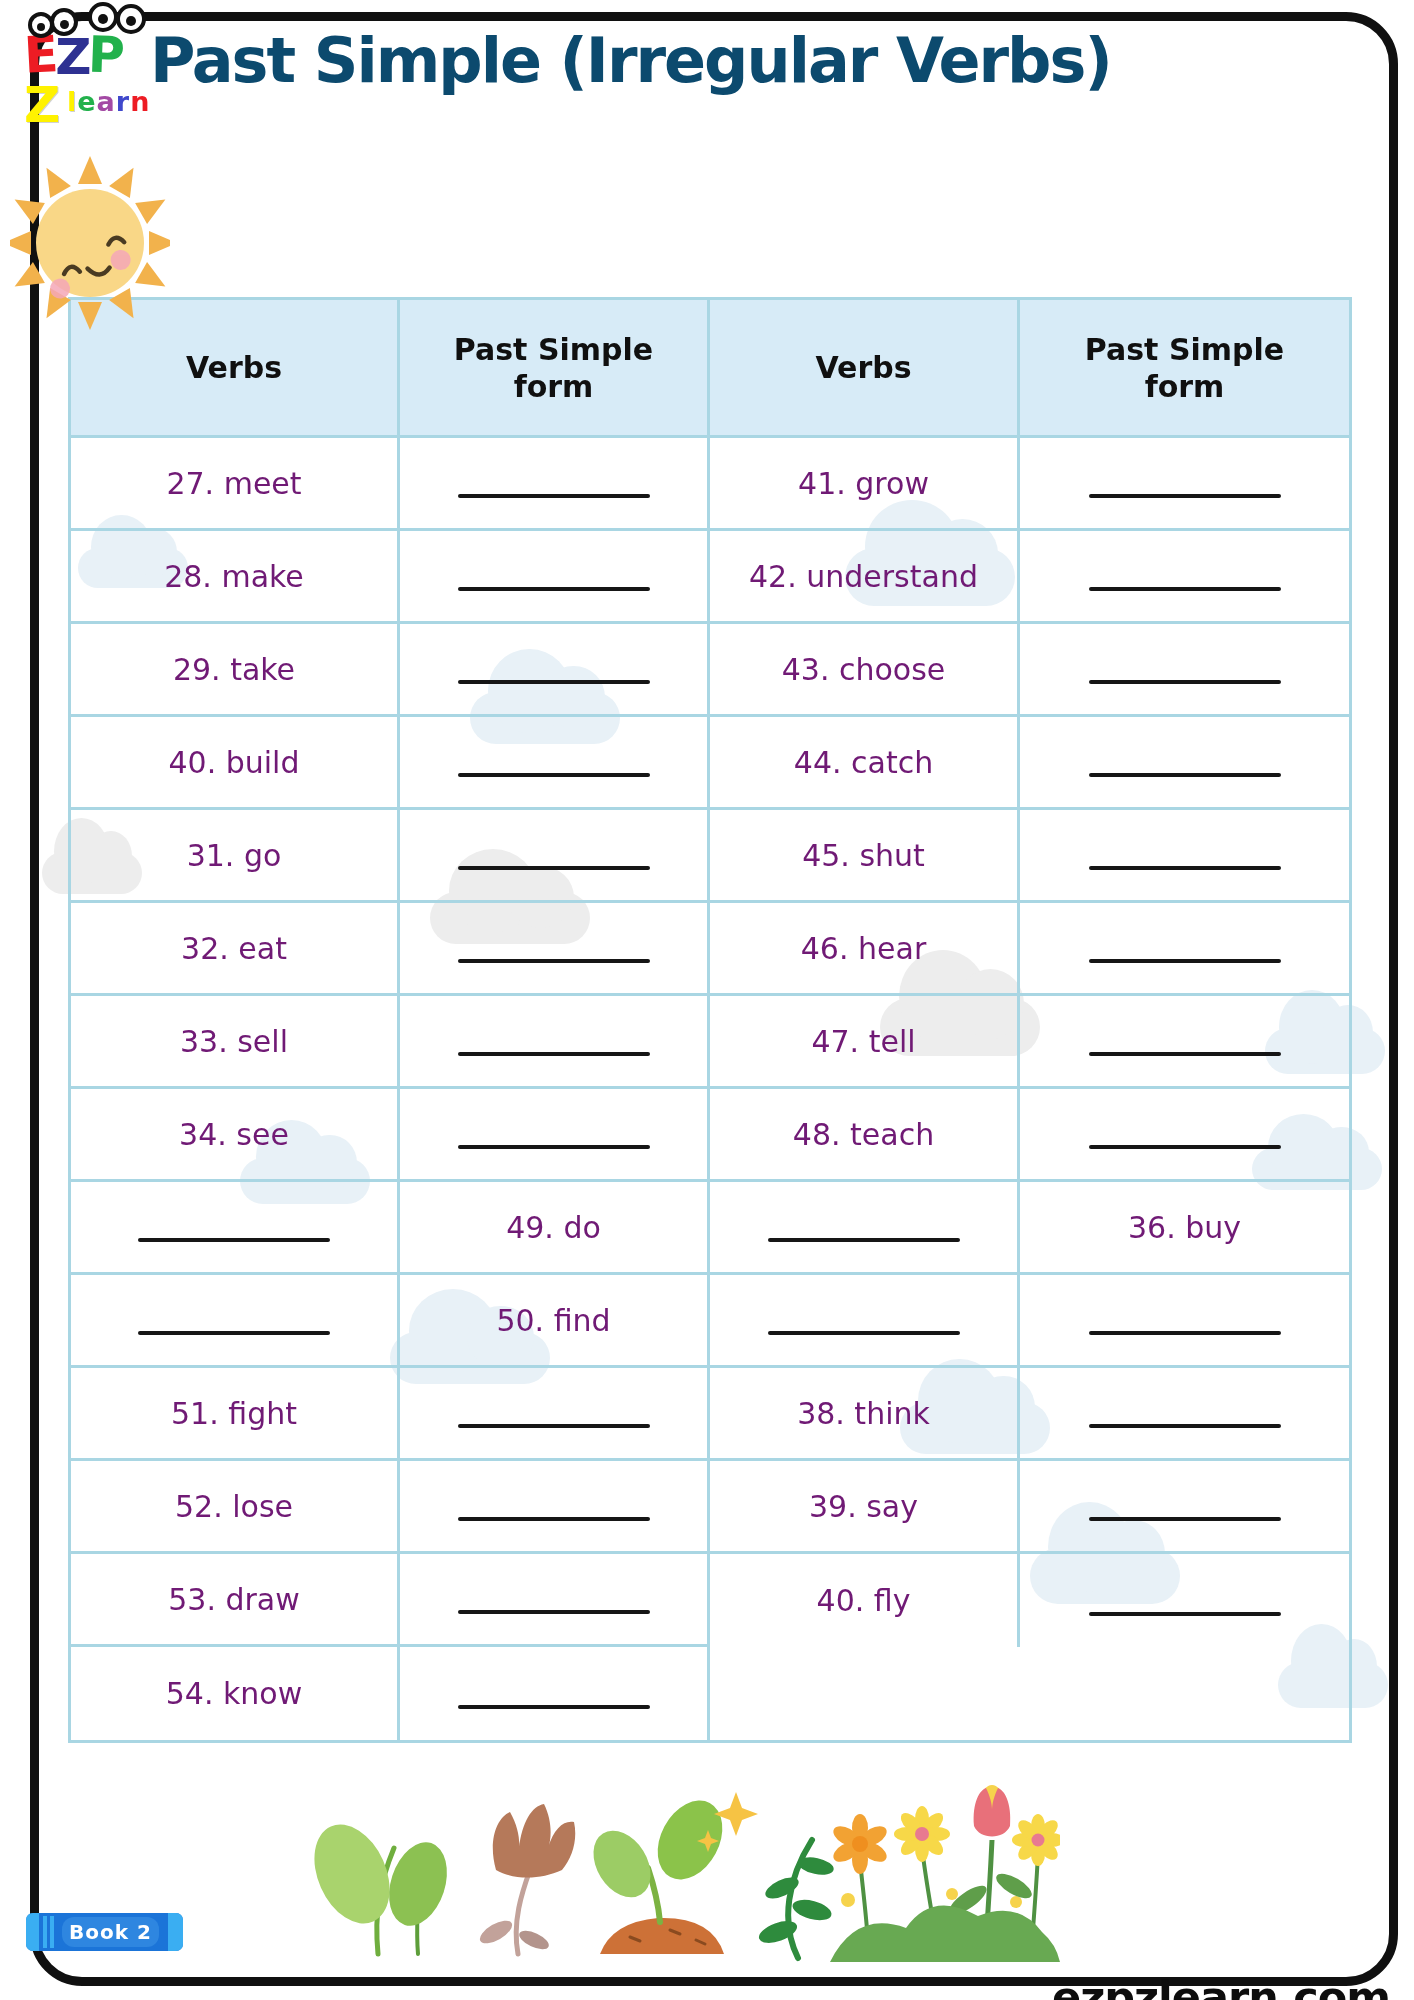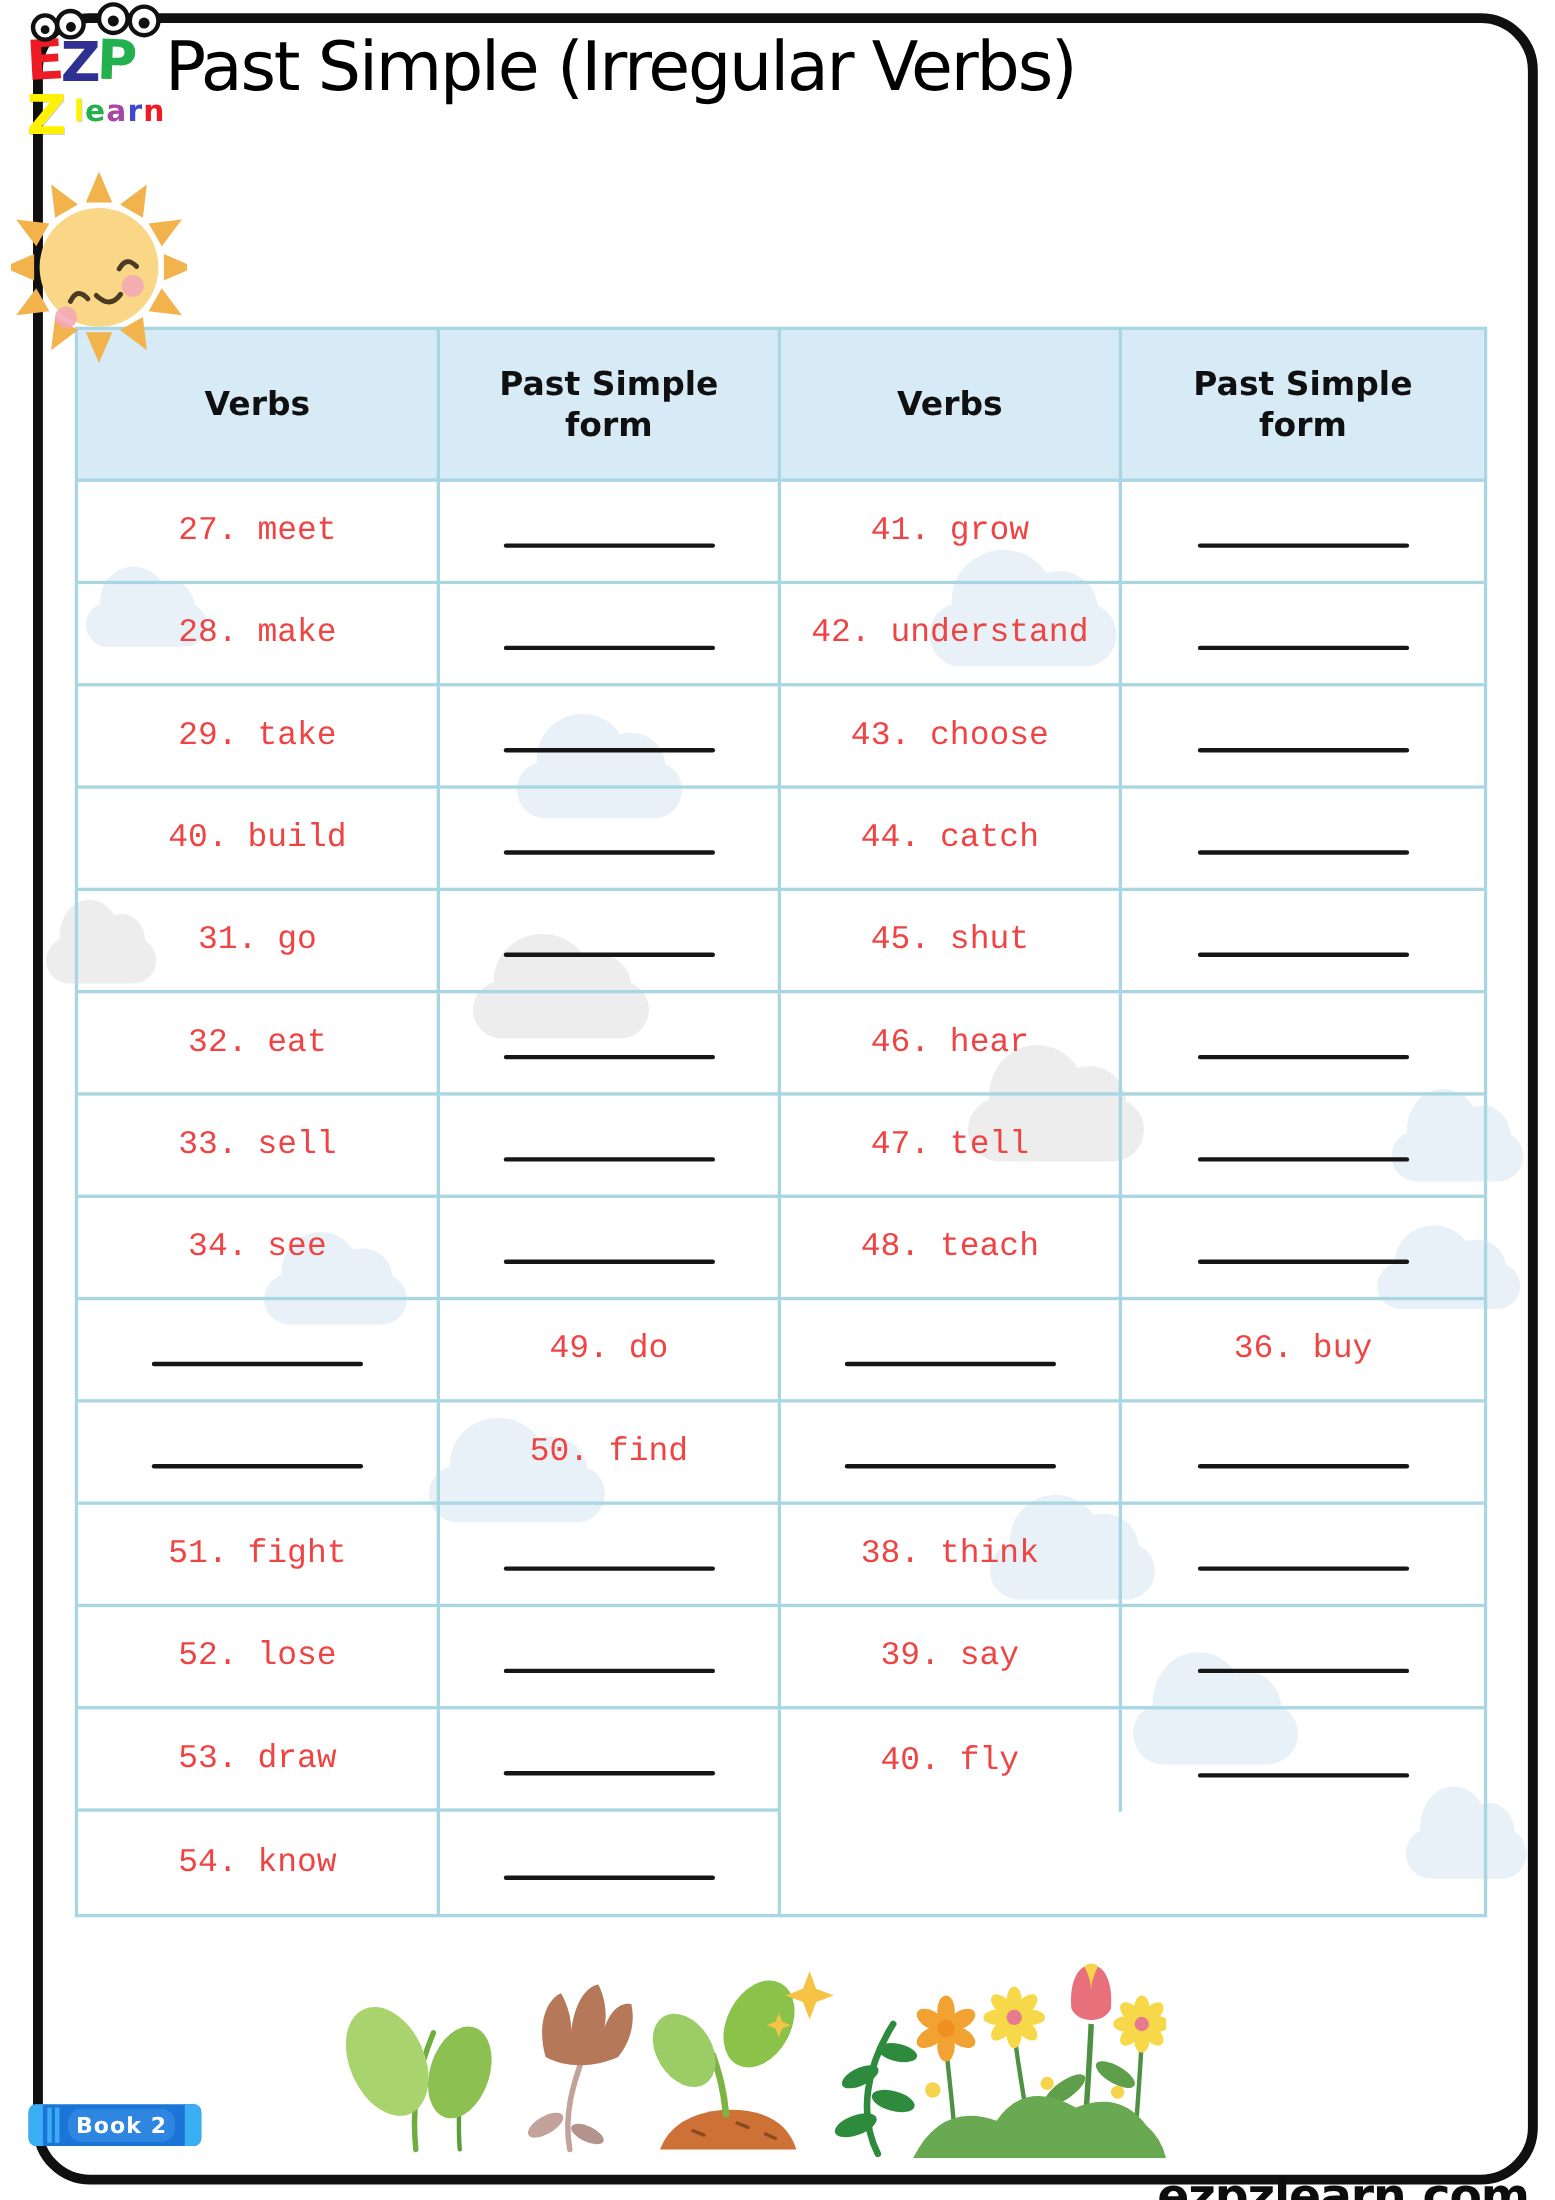--- a/index.html
+++ b/index.html
@@ -34,36 +34,36 @@
   .b-n{color:#ed1c24;}
   .eye{position:absolute;background:#fff;border:4px solid #111;border-radius:50%;z-index:5;}
   .eye::after{content:"";position:absolute;width:45%;height:45%;background:#111;border-radius:50%;left:28%;top:38%;}
   .eye1{left:4px;top:8px;width:18px;height:18px;}
   .eye2{left:26px;top:4px;width:20px;height:20px;}
   .eye3{left:64px;top:-2px;width:22px;height:22px;}
   .eye4{left:92px;top:0px;width:22px;height:22px;}
 
   
   .title{position:absolute;left:150px;top:24px;width:1245px;margin:0;z-index:3;
-         font-size:62px;font-weight:400;letter-spacing:-2px;white-space:nowrap;color:#000000;}
+         font-size:62px;font-weight:700;letter-spacing:-2px;white-space:nowrap;color:#0c4a6e;}
 
   
   .sun{position:absolute;left:10px;top:148px;z-index:3;}
 
   
   .wtable{position:absolute;left:68px;top:297px;z-index:2;
           display:grid;grid-template-columns:329px 310px 310px 329px;
           grid-template-rows:138px repeat(14,93px);
           border:3px solid #a9d6e3;background:transparent;}
   .cell{border-right:3px solid #a9d6e3;border-bottom:3px solid #a9d6e3;
         display:flex;align-items:center;justify-content:center;text-align:center;}
   .wtable > .cell:nth-child(4n){border-right:none;}
   .wtable > .cell:nth-last-child(-n+4){border-bottom:none;}
   .hcell{background:#d7ebf7;font-size:30px;font-weight:700;line-height:37px;color:#101010;padding:0 28px;}
-  .vcell{font-size:30px;color:#ef4444;font-family:Liberation Mono, monospace;}
+  .vcell{font-size:30px;color:#701a75;}
   .bcell{background:transparent;}
   .line{width:192px;height:4px;background:#161616;border-radius:2px;margin-top:26px;}
 
   
   .flowers{position:absolute;left:300px;top:1782px;z-index:2;}
 
   
   .badge{position:absolute;left:26px;top:1878px;width:157px;height:38px;z-index:3;margin-top:35px;}
   .badge-body{position:absolute;inset:0;background:#1b74d8;border-radius:7px;}
   .badge-capL{position:absolute;left:0;top:0;bottom:0;width:13px;background:#3aaef2;border-radius:7px 0 0 7px;}

